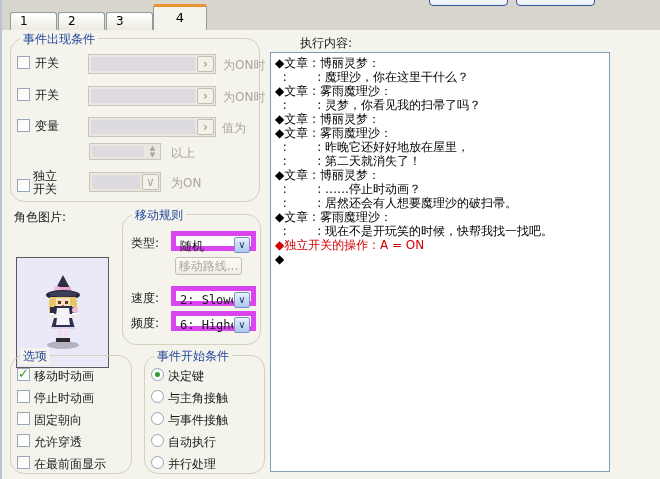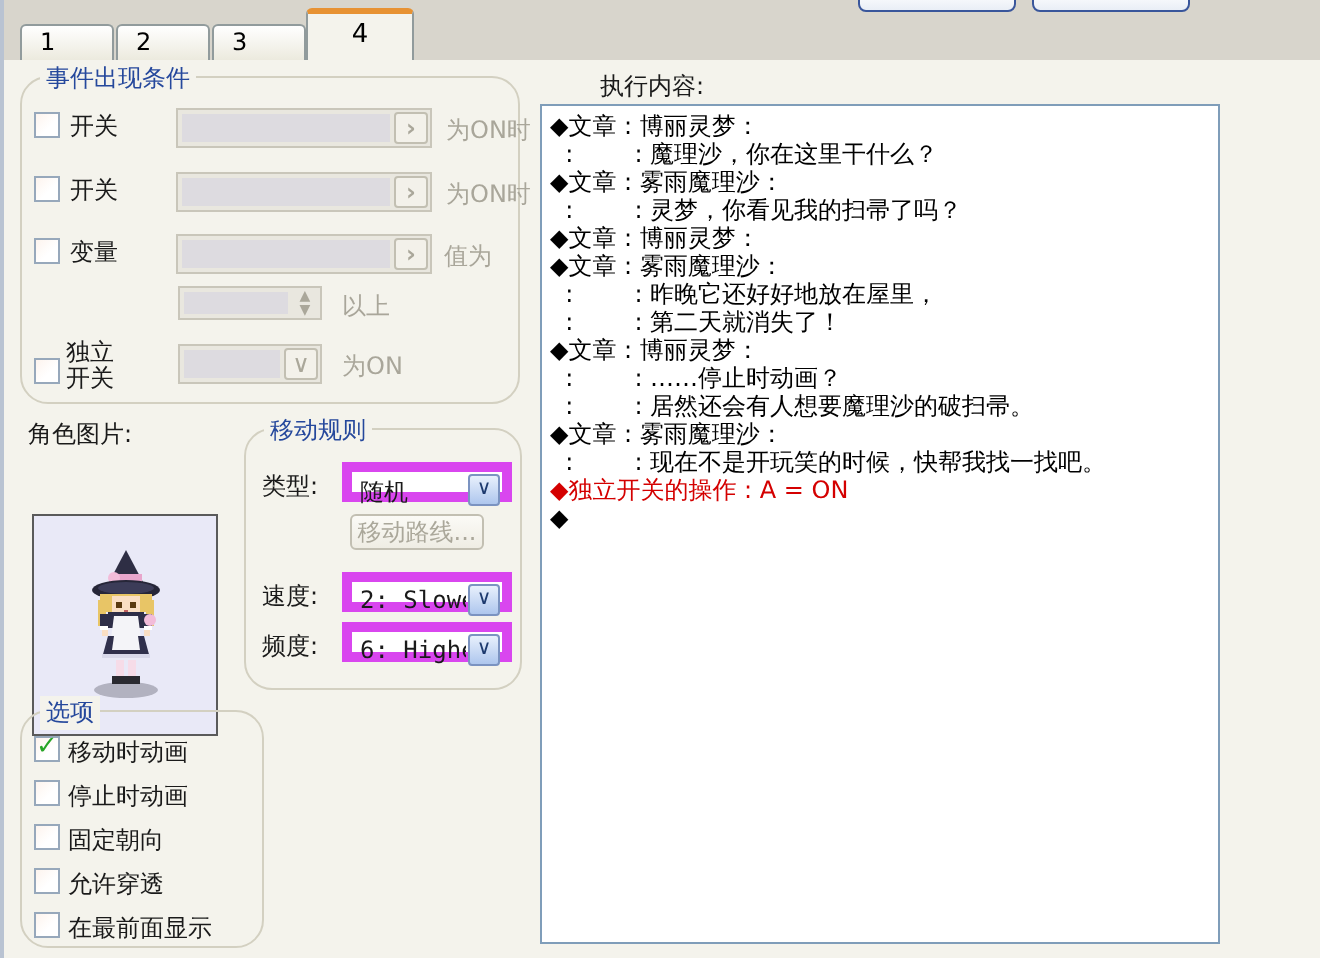--- a/index.html
+++ b/index.html
@@ -191,20 +191,38 @@
       <span class="cb" style="left:6px; top:56px;"></span>
       <span class="lbl" style="left:23px; top:56px;">固定朝向</span>
 
       <span class="cb" style="left:6px; top:78px;"></span>
       <span class="lbl" style="left:23px; top:78px;">允许穿透</span>
 
       <span class="cb" style="left:6px; top:100px;"></span>
       <span class="lbl" style="left:23px; top:100px;">在最前面显示</span>
     </div>
 
+    <div class="grp" style="left:142px; top:325px; width:121px; height:119px;">
+      <span class="ttl">事件开始条件</span>
+
+      <span class="radio sel" style="left:6px; top:12px;"></span>
+      <span class="lbl" style="left:23px; top:12px;">决定键</span>
+
+      <span class="radio" style="left:6px; top:34px;"></span>
+      <span class="lbl" style="left:23px; top:34px;">与主角接触</span>
+
+      <span class="radio" style="left:6px; top:56px;"></span>
+      <span class="lbl" style="left:23px; top:56px;">与事件接触</span>
+
+      <span class="radio" style="left:6px; top:78px;"></span>
+      <span class="lbl" style="left:23px; top:78px;">自动执行</span>
+
+      <span class="radio" style="left:6px; top:100px;"></span>
+      <span class="lbl" style="left:23px; top:100px;">并行处理</span>
+    </div>
 
   </div>
 
   <span class="lbl" style="left:270px; top:35px;margin-left:28px;">执行内容:</span>
   <div class="exec-box">
     <div style="height:3px;"></div>
     <div class="line">◆文章 : 博丽灵梦：</div>
     <div class="line">  :        : 魔理沙，你在这里干什么？</div>
     <div class="line">◆文章 : 雾雨魔理沙：</div>
     <div class="line">  :        : 灵梦，你看见我的扫帚了吗？</div>

